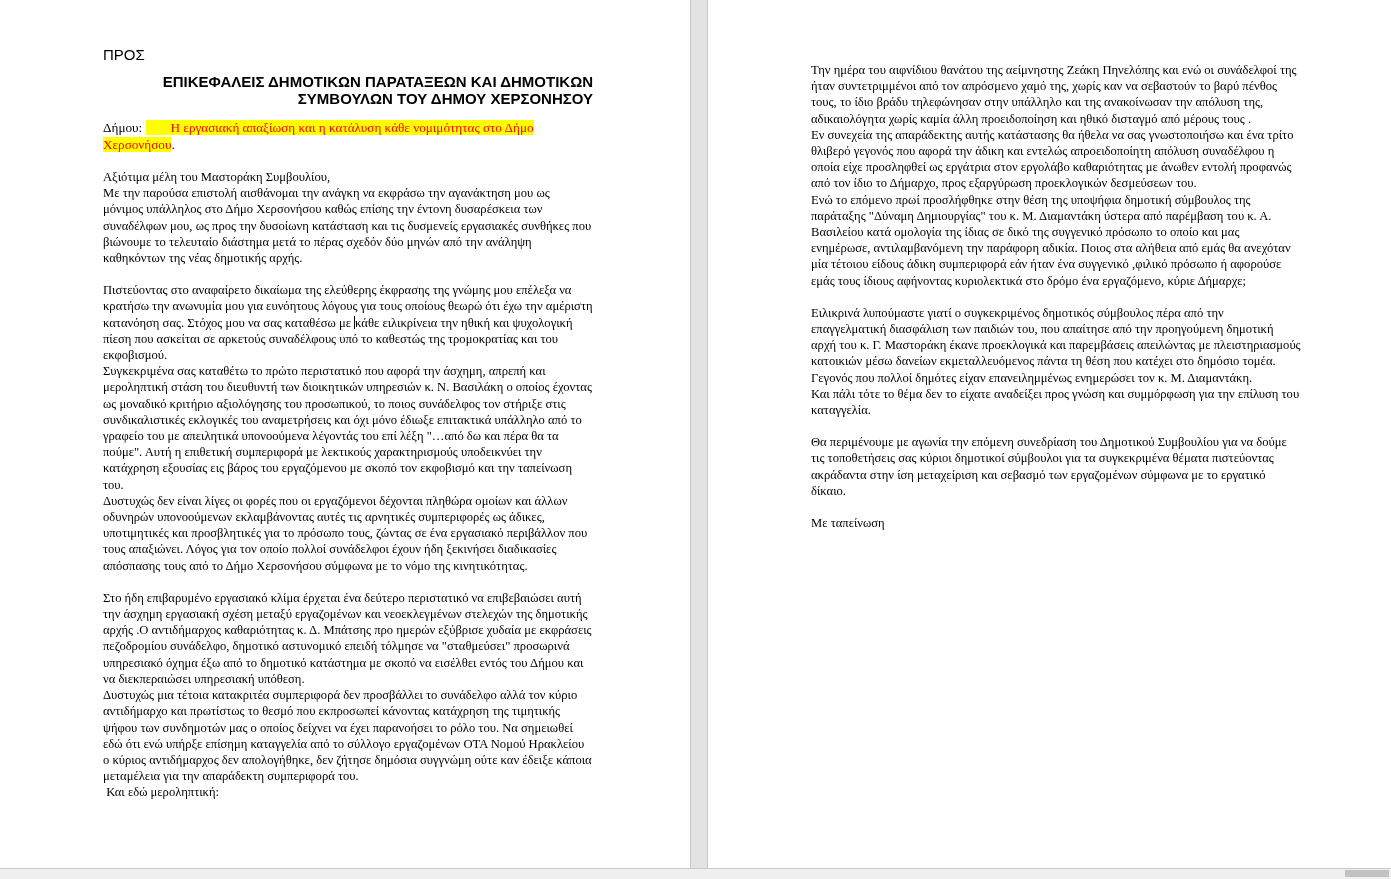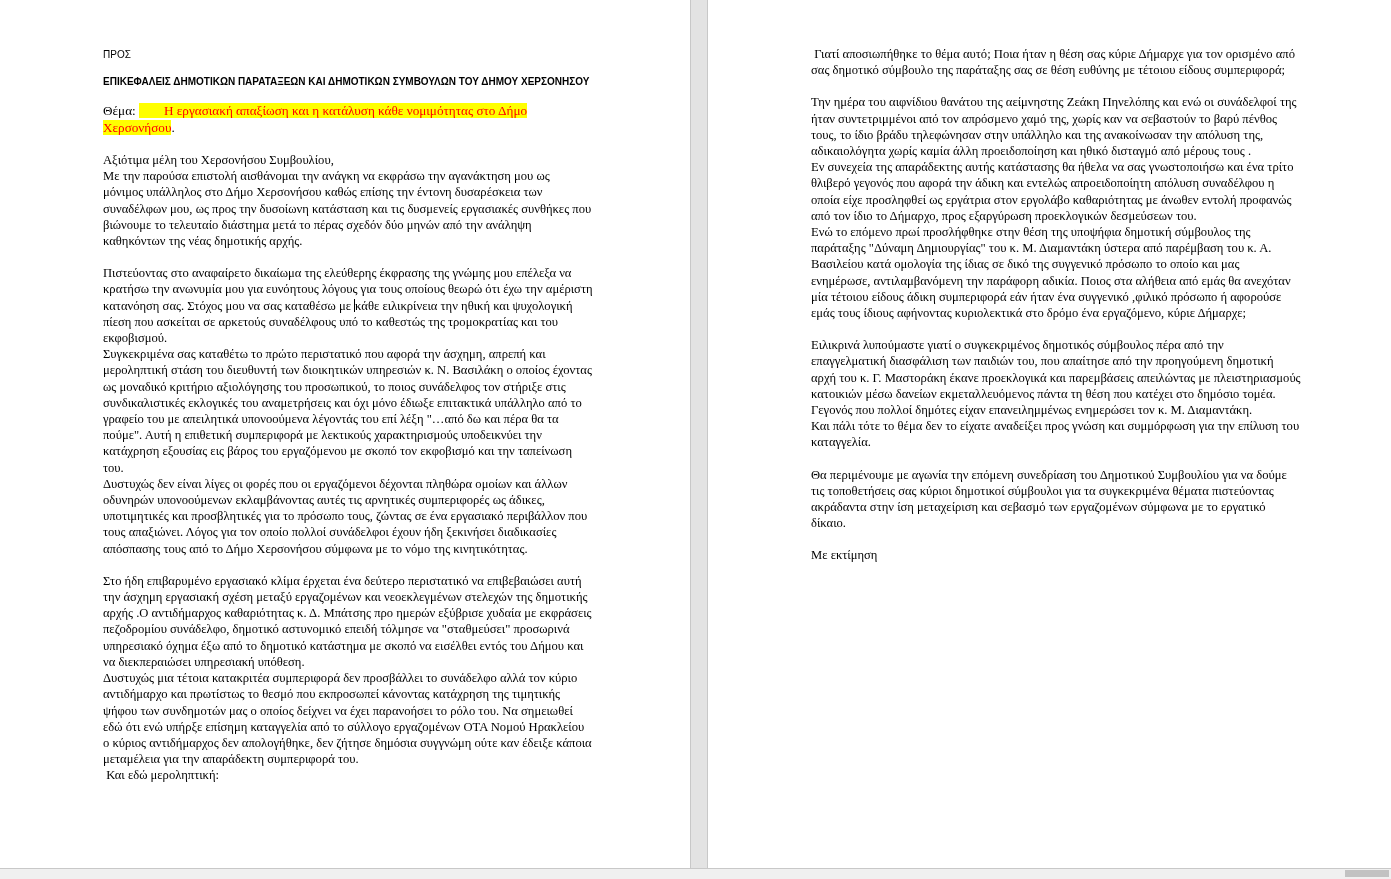--- a/index.html
+++ b/index.html
@@ -12,74 +12,73 @@
     position: absolute; top: 0; background: #ffffff; height: 868px; overflow: hidden;
   }
   #page-left { left: 0; width: 690px; }
   #page-right { left: 708px; width: 683px; }
   .gutter {
     position: absolute; top: 0; left: 690px; width: 18px; height: 868px;
     background: #e3e3e3; border-left: 1px solid #c8c8c8; border-right: 1px solid #c8c8c8; box-sizing: border-box;
   }
   .content-left { position: absolute; left: 103px; top: 46px; width: 490px; }
   .content-right { position: absolute; left: 103px; top: 46px; width: 490px; }
-  .sans { font-family: "Liberation Sans", sans-serif; font-size: 10px; color: #000; line-height: 17px; }
+  .sans { font-family: "Liberation Sans", sans-serif; font-size: 15px; color: #000; line-height: 17px; }
   .bold { font-weight: bold; }
   p { margin: 0; font-size: 12.6px; line-height: 16.2px; color: #000; }
   .blank { height: 16px; }
   .subject { font-size: 13.2px; line-height: 17px; margin-top: 12px; }
   .subject .hl { background: #ffff00; color: #ff0000; padding-left: 25px; }
-  .recip { margin-top: 10px; }
+  .recip { margin-top: 10px; text-align: right; }
   .cursor { display: inline-block; width: 1px; height: 13px; background: #000; vertical-align: -2px; }
   .hscroll {
     position: absolute; left: 0; bottom: 0; width: 1391px; height: 11px;
     background: #f0f0f0; border-top: 1px solid #c8c8c8; box-sizing: border-box;
   }
   .hscroll-thumb {
     position: absolute; right: 2px; top: 1px; width: 44px; height: 7px; background: #c2c2c2;
   }
 </style>
 </head>
 <body>
 
 <div class="page" id="page-left">
   <div class="content-left">
     <div class="sans">ΠΡΟΣ</div>
     <div class="sans bold recip">ΕΠΙΚΕΦΑΛΕΙΣ ΔΗΜΟΤΙΚΩΝ ΠΑΡΑΤΑΞΕΩΝ ΚΑΙ ΔΗΜΟΤΙΚΩΝ ΣΥΜΒΟΥΛΩΝ ΤΟΥ ΔΗΜΟΥ ΧΕΡΣΟΝΗΣΟΥ</div>
     <p class="subject">
-      <span>Θέμα: </span><span class="hl" style="background: rgb(255, 255, 0); color: rgb(255, 0, 0);">Η εργασιακή απαξίωση και η κατάλυση κάθε νομιμότητας στο Δήμο Χερσονήσου</span><span>.</span>
+      <span>Δήμου: </span><span class="hl" style="background: rgb(255, 255, 0); color: rgb(255, 0, 0);">Η εργασιακή απαξίωση και η κατάλυση κάθε νομιμότητας στο Δήμο Χερσονήσου</span><span>.</span>
     </p>
     <div class="blank"></div>
-    <p>Αξιότιμα μέλη του Χερσονήσου Συμβουλίου,</p>
+    <p>Αξιότιμα μέλη του Μαστοράκη Συμβουλίου,</p>
     <p>Με την παρούσα επιστολή αισθάνομαι την ανάγκη να εκφράσω την αγανάκτηση μου ως μόνιμος υπάλληλος στο Δήμο Χερσονήσου καθώς επίσης την έντονη δυσαρέσκεια των συναδέλφων μου, ως προς την δυσοίωνη κατάσταση και τις δυσμενείς εργασιακές συνθήκες που βιώνουμε το τελευταίο διάστημα μετά το πέρας σχεδόν δύο μηνών από την ανάληψη καθηκόντων της νέας δημοτικής αρχής.</p>
     <div class="blank"></div>
     <p><span>Πιστεύοντας στο αναφαίρετο δικαίωμα της ελεύθερης έκφρασης της γνώμης μου επέλεξα να κρατήσω την ανωνυμία μου για ευνόητους λόγους για τους οποίους θεωρώ ότι έχω την αμέριστη κατανόηση σας. Στόχος μου να σας καταθέσω με </span><span class="cursor"></span><span>κάθε ειλικρίνεια την ηθική και ψυχολογική πίεση που ασκείται σε αρκετούς συναδέλφους υπό το καθεστώς της τρομοκρατίας και του εκφοβισμού.</span></p>
     <p>Συγκεκριμένα σας καταθέτω το πρώτο περιστατικό που αφορά την άσχημη, απρεπή και μεροληπτική στάση του διευθυντή των διοικητικών υπηρεσιών κ. Ν. Βασιλάκη ο οποίος έχοντας ως μοναδικό κριτήριο αξιολόγησης του προσωπικού, το ποιος συνάδελφος τον στήριξε στις συνδικαλιστικές εκλογικές του αναμετρήσεις και όχι μόνο έδιωξε επιτακτικά υπάλληλο από το γραφείο του με απειλητικά υπονοούμενα λέγοντάς του επί λέξη "…από δω και πέρα θα τα πούμε". Αυτή η επιθετική συμπεριφορά με λεκτικούς χαρακτηρισμούς υποδεικνύει την κατάχρηση εξουσίας εις βάρος του εργαζόμενου με σκοπό τον εκφοβισμό και την ταπείνωση του.</p>
     <p>Δυστυχώς δεν είναι λίγες οι φορές που οι εργαζόμενοι δέχονται πληθώρα ομοίων και άλλων οδυνηρών υπονοούμενων εκλαμβάνοντας αυτές τις αρνητικές συμπεριφορές ως άδικες, υποτιμητικές και προσβλητικές για το πρόσωπο τους, ζώντας σε ένα εργασιακό περιβάλλον που τους απαξιώνει. Λόγος για τον οποίο πολλοί συνάδελφοι έχουν ήδη ξεκινήσει διαδικασίες απόσπασης τους από το Δήμο Χερσονήσου σύμφωνα με το νόμο της κινητικότητας.</p>
     <div class="blank"></div>
     <p>Στο ήδη επιβαρυμένο εργασιακό κλίμα έρχεται ένα δεύτερο περιστατικό να επιβεβαιώσει αυτή την άσχημη εργασιακή σχέση μεταξύ εργαζομένων και νεοεκλεγμένων στελεχών της δημοτικής αρχής .Ο αντιδήμαρχος καθαριότητας  κ. Δ. Μπάτσης προ ημερών εξύβρισε χυδαία με εκφράσεις πεζοδρομίου συνάδελφο, δημοτικό αστυνομικό επειδή τόλμησε να "σταθμεύσει" προσωρινά υπηρεσιακό όχημα έξω από το δημοτικό κατάστημα με σκοπό να εισέλθει εντός του Δήμου και να διεκπεραιώσει υπηρεσιακή υπόθεση.</p>
     <p>Δυστυχώς μια τέτοια κατακριτέα συμπεριφορά δεν προσβάλλει το συνάδελφο αλλά τον κύριο αντιδήμαρχο και πρωτίστως το θεσμό που εκπροσωπεί κάνοντας κατάχρηση της τιμητικής ψήφου των συνδημοτών μας ο οποίος δείχνει να έχει παρανοήσει το ρόλο του. Να σημειωθεί εδώ ότι ενώ υπήρξε επίσημη καταγγελία από το σύλλογο εργαζομένων ΟΤΑ Νομού Ηρακλείου ο κύριος αντιδήμαρχος δεν απολογήθηκε, δεν ζήτησε δημόσια συγγνώμη ούτε καν έδειξε κάποια μεταμέλεια για την απαράδεκτη συμπεριφορά του.</p>
     <p style="white-space:pre"> Και εδώ μεροληπτική:</p>
   </div>
 </div>
 
 <div class="gutter"></div>
 
 <div class="page" id="page-right">
   <div class="content-right">
-    <p style="white-space:pre-wrap"> Γιατί αποσιωπήθηκε το θέμα αυτό; Ποια ήταν η θέση σας κύριε Δήμαρχε για τον ορισμένο από σας δημοτικό σύμβουλο της παράταξης σας σε θέση ευθύνης με τέτοιου είδους συμπεριφορά;</p>
     <div class="blank"></div>
     <p>Την ημέρα του αιφνίδιου θανάτου της αείμνηστης Ζεάκη Πηνελόπης και ενώ οι συνάδελφοί της ήταν συντετριμμένοι από τον απρόσμενο χαμό της,  χωρίς καν να σεβαστούν το βαρύ πένθος τους, το ίδιο βράδυ τηλεφώνησαν στην υπάλληλο και της ανακοίνωσαν την απόλυση της, αδικαιολόγητα χωρίς καμία άλλη προειδοποίηση και ηθικό δισταγμό από μέρους τους .</p>
     <p>Εν συνεχεία της απαράδεκτης αυτής κατάστασης θα ήθελα να σας γνωστοποιήσω και ένα τρίτο θλιβερό γεγονός που αφορά την άδικη και εντελώς απροειδοποίητη απόλυση συναδέλφου η οποία είχε προσληφθεί ως εργάτρια στον εργολάβο καθαριότητας με άνωθεν εντολή προφανώς από τον ίδιο το Δήμαρχο, προς εξαργύρωση προεκλογικών δεσμεύσεων του.</p>
     <p>Ενώ το επόμενο πρωί προσλήφθηκε στην θέση της υποψήφια δημοτική σύμβουλος της παράταξης "Δύναμη Δημιουργίας" του κ. Μ. Διαμαντάκη ύστερα από παρέμβαση του κ. Α. Βασιλείου κατά ομολογία της ίδιας σε δικό της συγγενικό πρόσωπο το οποίο και μας ενημέρωσε, αντιλαμβανόμενη την παράφορη αδικία. Ποιος στα αλήθεια από εμάς θα ανεχόταν μία τέτοιου είδους άδικη συμπεριφορά εάν ήταν ένα συγγενικό ,φιλικό πρόσωπο ή αφορούσε εμάς τους ίδιους αφήνοντας κυριολεκτικά στο δρόμο ένα εργαζόμενο, κύριε Δήμαρχε;</p>
     <div class="blank"></div>
     <p>Ειλικρινά λυπούμαστε γιατί ο συγκεκριμένος δημοτικός σύμβουλος πέρα από την επαγγελματική διασφάλιση των παιδιών του, που απαίτησε  από την προηγούμενη δημοτική αρχή του κ. Γ. Μαστοράκη έκανε προεκλογικά και παρεμβάσεις απειλώντας με πλειστηριασμούς κατοικιών μέσω δανείων εκμεταλλευόμενος πάντα τη θέση που κατέχει στο δημόσιο τομέα. Γεγονός που πολλοί  δημότες είχαν επανειλημμένως ενημερώσει τον κ. Μ. Διαμαντάκη.</p>
     <p>Και πάλι τότε το θέμα δεν το είχατε αναδείξει προς γνώση και συμμόρφωση για την επίλυση του καταγγελία.</p>
     <div class="blank"></div>
     <p>Θα περιμένουμε με αγωνία την επόμενη συνεδρίαση του Δημοτικού Συμβουλίου για να δούμε τις τοποθετήσεις σας κύριοι δημοτικοί σύμβουλοι για τα συγκεκριμένα θέματα πιστεύοντας ακράδαντα στην ίση μεταχείριση και σεβασμό των εργαζομένων  σύμφωνα με το εργατικό δίκαιο.</p>
     <div class="blank"></div>
-    <p>Με εκτίμηση</p>
+    <p>Με ταπείνωση</p>
   </div>
 </div>
 
 <div class="hscroll">
   <div class="hscroll-thumb"></div>
 </div>
 
 </body></html>

